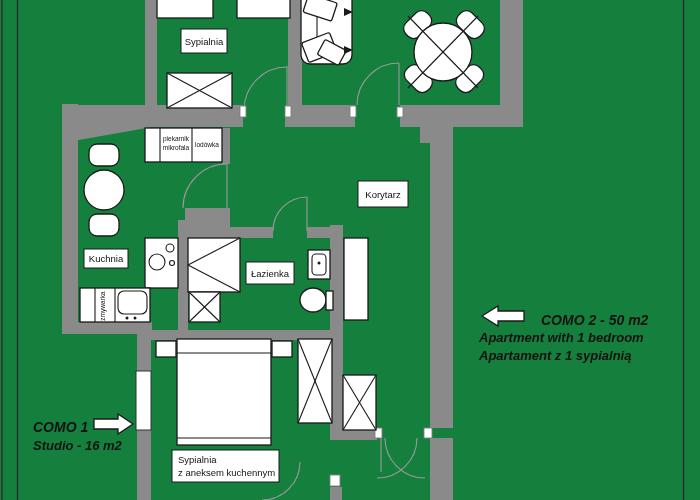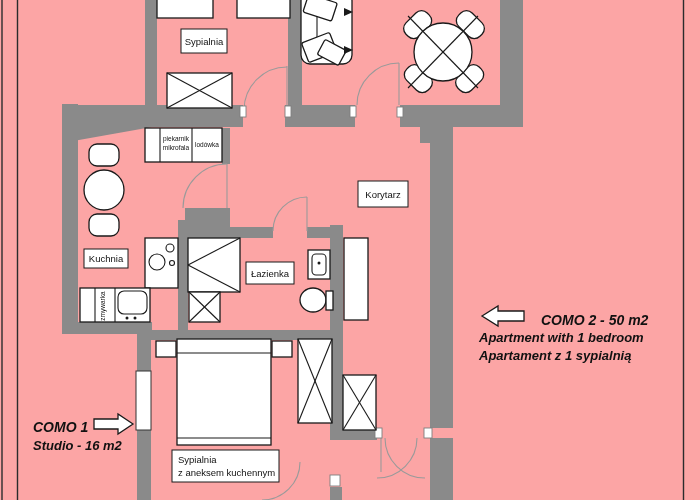--- a/index.html
+++ b/index.html
@@ -1,16 +1,16 @@
 <!DOCTYPE html>
 <html><head>
 <meta charset="utf-8">
 <style>
   html,body{margin:0;padding:0;background:#fff;}
-  .canvas{position:relative;width:700px;height:500px;background:#fca5a5;overflow:hidden;
+  .canvas{position:relative;width:700px;height:500px;background:#15803d;overflow:hidden;
           font-family:"Liberation Sans",sans-serif;}
   svg{display:block;}
   .wall{fill:#8a8a8a;stroke:none;}
   .frameline{stroke:#2b2b2b;stroke-width:1.4;}
   .furn{fill:#ffffff;stroke:#1a1a1a;stroke-width:1.3;}
   .furn-thin{fill:none;stroke:#1a1a1a;stroke-width:1.1;}
   .arc{fill:none;stroke:#9a9a9a;stroke-width:1.1;}
   .jamb{fill:#ffffff;stroke:#7e7e7e;stroke-width:0.9;}
   .labelbox{fill:#ffffff;stroke:#1a1a1a;stroke-width:1;}
   .roomlabel{font-size:9.5px;fill:#111;}

